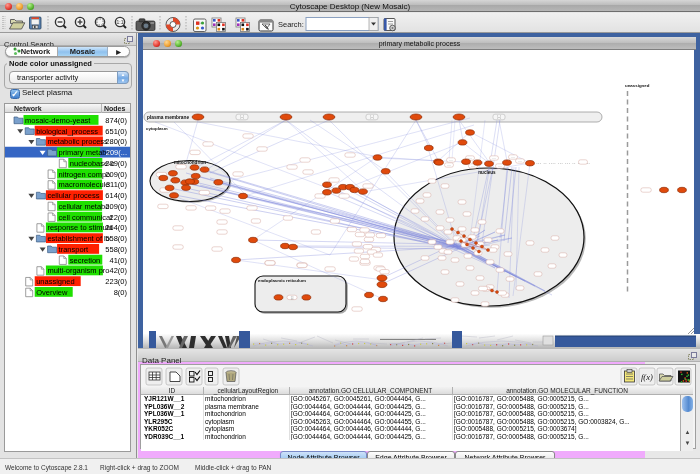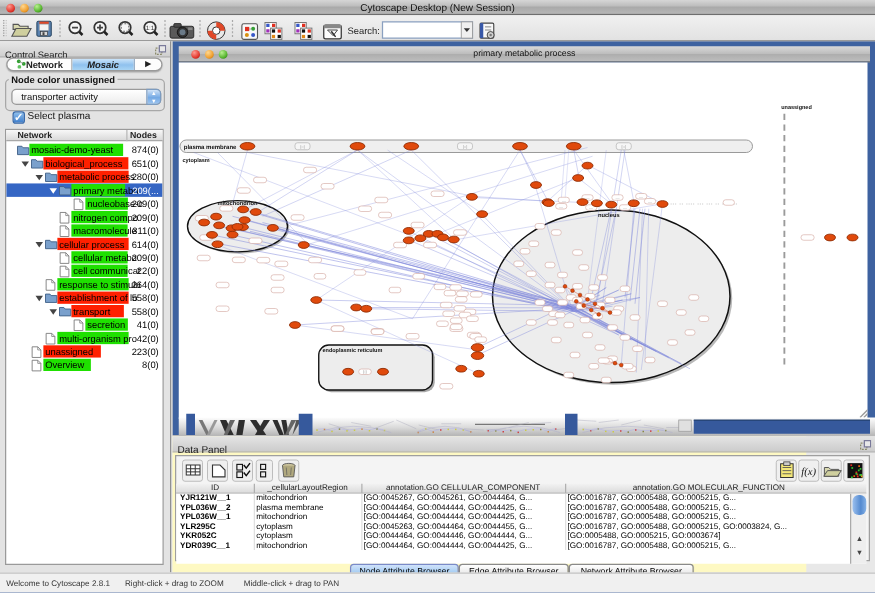--- a/index.html
+++ b/index.html
@@ -15,21 +15,21 @@
 
 #toolbar { left:0; top:13px; width:700px; height:20px; background:linear-gradient(#f0f0f0,#e2e2e2); border-bottom:1px solid #9a9a9a; }
 
 #cp { left:0; top:33px; width:137px; height:425px; background:#e3e3e3; border-right:1px solid #909090; }
 #cphead { left:0; top:0; width:136px; height:13px; background:linear-gradient(#e8e8e8,#cfcfcf); border-bottom:1px solid #aeaeae; }
 #cphead span { font-size:7.5px; color:#1a1a1a; line-height:11px; padding-left:4px; display:inline-block;}
 
 #segs { left:5px; top:13px; width:125px; height:11px; background:#fdfdfd; border:1px solid #9a9a9a; border-radius:5.5px; overflow:hidden; display:flex; box-shadow:0 1px 1px rgba(0,0,0,0.25);}
 #segs .seg { height:100%; font-size:7.5px; font-weight:bold; color:#222; text-align:center; line-height:10px;}
 #seg-net { width:52px; border-right:1px solid #aaa; }
-#seg-mos { width:50px; background:linear-gradient(#cde5fa,#8fc1ee 55%,#a8d4f4); border-right:1px solid #9ab0c8;font-style:italic;}
+#seg-mos { width:50px; background:linear-gradient(#cde5fa,#8fc1ee 55%,#a8d4f4); border-right:1px solid #9ab0c8;}
 #seg-arr { width:21px; font-size:6px; }
 
 #grp { left:4px; top:30px; width:128px; height:26px; border:1px solid #a8a8a8; border-radius:4px; }
 #grplab { left:7px; top:26px; font-size:7.5px; font-weight:bold; color:#111; background:#e3e3e3; padding:0 2px;}
 #combo { left:9px; top:38px; width:120px; height:13px; background:linear-gradient(#ffffff,#ececec); border:1px solid #9a9a9a; border-radius:4px; font-size:7.5px; color:#111; line-height:12px; padding-left:7px;}
 #combo .btn { position:absolute; right:-1px; top:-1px; width:12px; height:13px; border-radius:0 4px 4px 0; background:linear-gradient(#cfe2f8,#74a9e4 55%,#9cc4f0); border:1px solid #7d9cc0; font-size:4.5px; color:#fff; text-align:center; line-height:5.5px;}
 
 #chk { left:10px; top:56px; width:10px; height:10px; border-radius:2.5px; background:linear-gradient(#8ec0ee,#3f7ecc); border:1px solid #386aaa; color:#fff; font-size:9px; line-height:9px; text-align:center; font-weight:bold;}
 #chklab { left:22px; top:55px; font-size:8px; color:#111; }
 
@@ -37,40 +37,40 @@
 #treehead { left:0; top:0; width:125px; height:9px; background:linear-gradient(#f8f8f8,#dadada); border-bottom:1px solid #a8a8a8; }
 #treehead span { font-size:7px; font-weight:bold; color:#222; line-height:9px;}
 
 #desktop { left:138px; top:33px; width:562px; height:316px; background:#b8b8b8; overflow:hidden;}
 
 #frame { position:absolute; left:0; top:0; width:562px; height:315px; background:#3e62a0; }
 #ftitle { position:absolute; left:5px; top:4px; right:4px; height:13px; background:linear-gradient(#d9d9d9,#bdbdbd 50%,#adadad 52%,#bdbdbd); border-bottom:1px solid #7e7e7e;}
 #ftitle .t { width:100%; text-align:center; font-size:7px; color:#111; line-height:13px; }
 #fcanvas { position:absolute; left:5px; top:17px; width:551px; height:285px; background:#ffffff; overflow:hidden; }
 
-#dp { left:138px; top:349px; width:507px; height:109px; background:#fef9c3; }
+#dp { left:138px; top:349px; width:507px; height:109px; background:#f0abfc; }
 #dphead { left:0; top:0; width:562px; height:13px; background:linear-gradient(#e4e4e4,#cccccc); border-bottom:1px solid #b0b0b0;}
 #dphead span { font-size:8px; color:#1a1a1a; line-height:13px; padding-left:4px; display:inline-block;}
 #dpbody { left:2px; top:15px; width:556px; height:85px; background:#f4f4f4; border:1px solid #9f9f9f; }
 
 #tbl { left:3px; top:46px; width:552px; height:56px; background:#fff; font-size:6.5px; }
 .trow { position:absolute; left:0; width:552px; height:7.5px; white-space:nowrap; overflow:hidden;}
 .trow span { position:absolute; line-height:7.5px; color:#000;}
 #thead { left:3px; top:38px; width:552px; height:8px; background:linear-gradient(#f2f2f2,#dcdcdc); border-bottom:1px solid #b0b0b0;}
 #thead span { position:absolute; font-size:6.5px; color:#222; line-height:8px; text-align:center;}
 
 .dtab { position:absolute; top:102px; height:12px; border:1px solid #8a8a8a; background:linear-gradient(#fefefe,#e0e0e0); font-size:7px; color:#000; text-align:center; line-height:12px; border-radius:3px 3px 3px 3px; box-shadow:0 1px 1px rgba(0,0,0,0.15);}
 
 #status { left:0; top:458px; width:700px; height:16px; background:#f0f0f0; border-top:1px solid #c2c2c2; }
 #status span { position:absolute; top:5px; font-size:6.5px; color:#333; }
 </style>
 </head>
 <body>
 <div class="abs" id="titlebar">
-  <div class="t">Cytoscape Desktop (New Session)</div>
+  <div class="t">Cytoscape Desktop (New Mosaic)</div>
   <div class="light" style="left:5px; background:radial-gradient(circle at 35% 30%, #ff9a90, #e33a30 60%, #a00500);"></div>
   <div class="light" style="left:16px;background:radial-gradient(circle at 35% 30%, #ffd790, #f0a030 60%, #b06000);"></div>
   <div class="light" style="left:27px;background:radial-gradient(circle at 35% 30%, #b8f090, #58b530 60%, #1a7000);"></div>
 </div>
 <div class="abs" id="toolbar">
     <svg width="700" height="20" style="position:absolute;left:0;top:0">
 <line x1="3" y1="3" x2="3" y2="17" stroke="#9a9a9a" stroke-width="1" stroke-dasharray="1 1"></line>
 <line x1="5" y1="3" x2="5" y2="17" stroke="#c8c8c8" stroke-width="1" stroke-dasharray="1 1"></line>
 <g>
         <path d="M10.5 6.5 L14.5 6.5 L16 8 L22.5 8 L22.5 10.5 L10.5 10.5 Z" fill="#d8d8b0" stroke="#555" stroke-width="0.9"></path>

